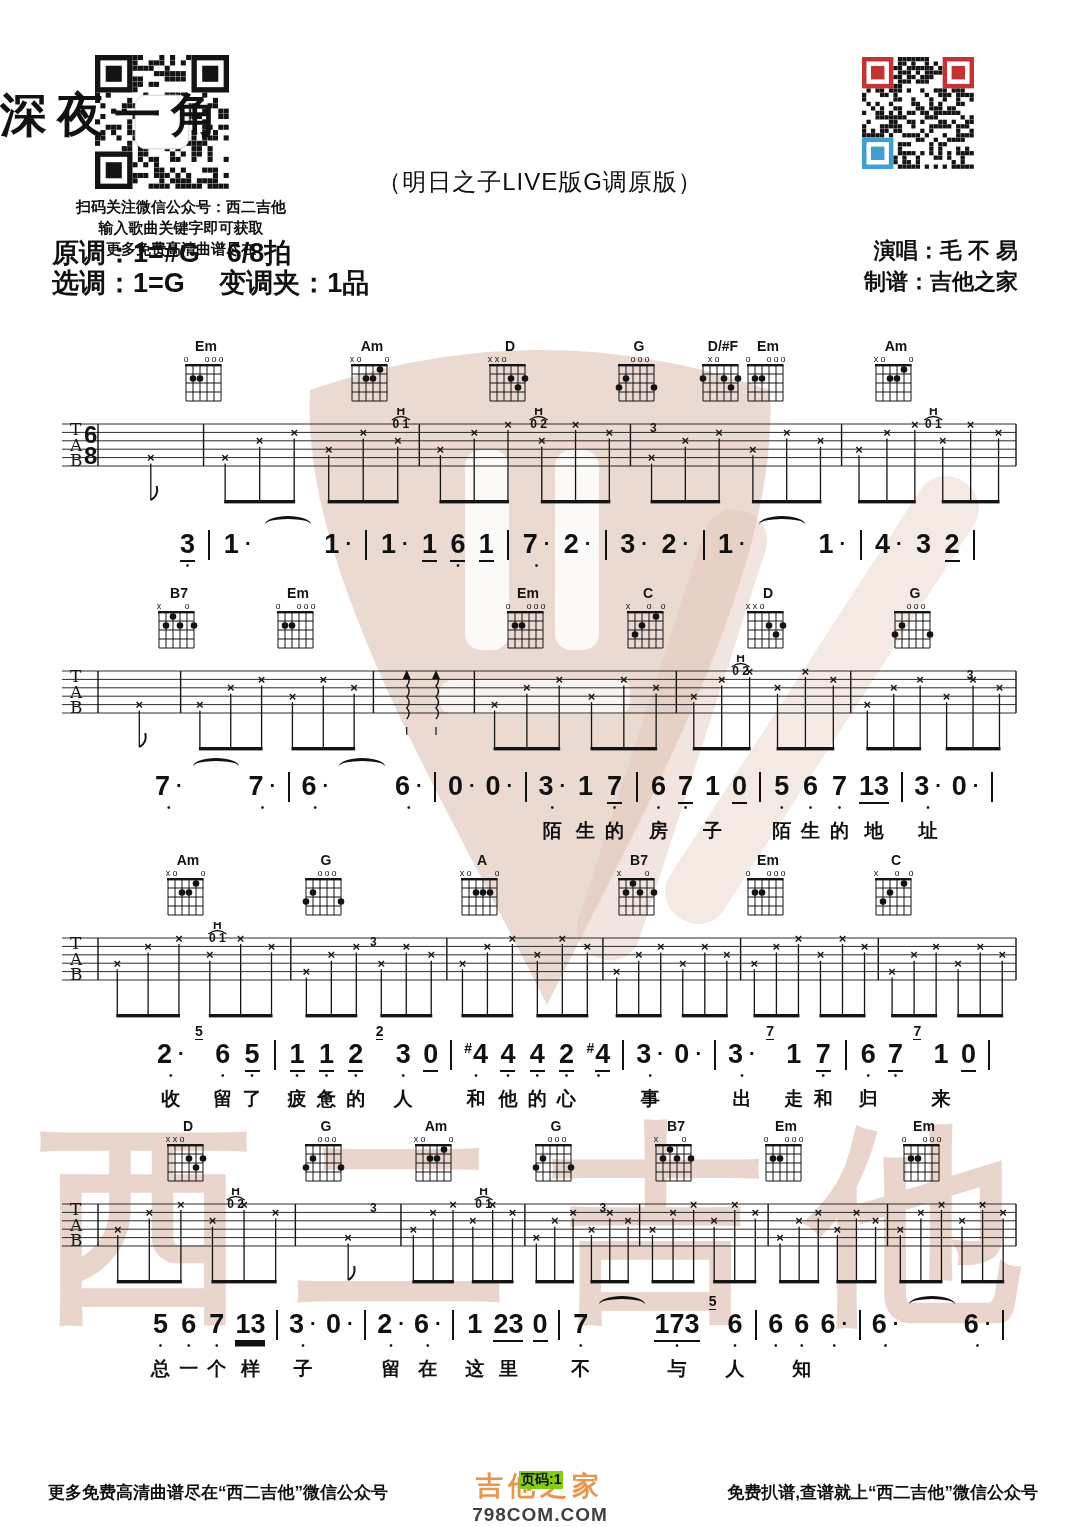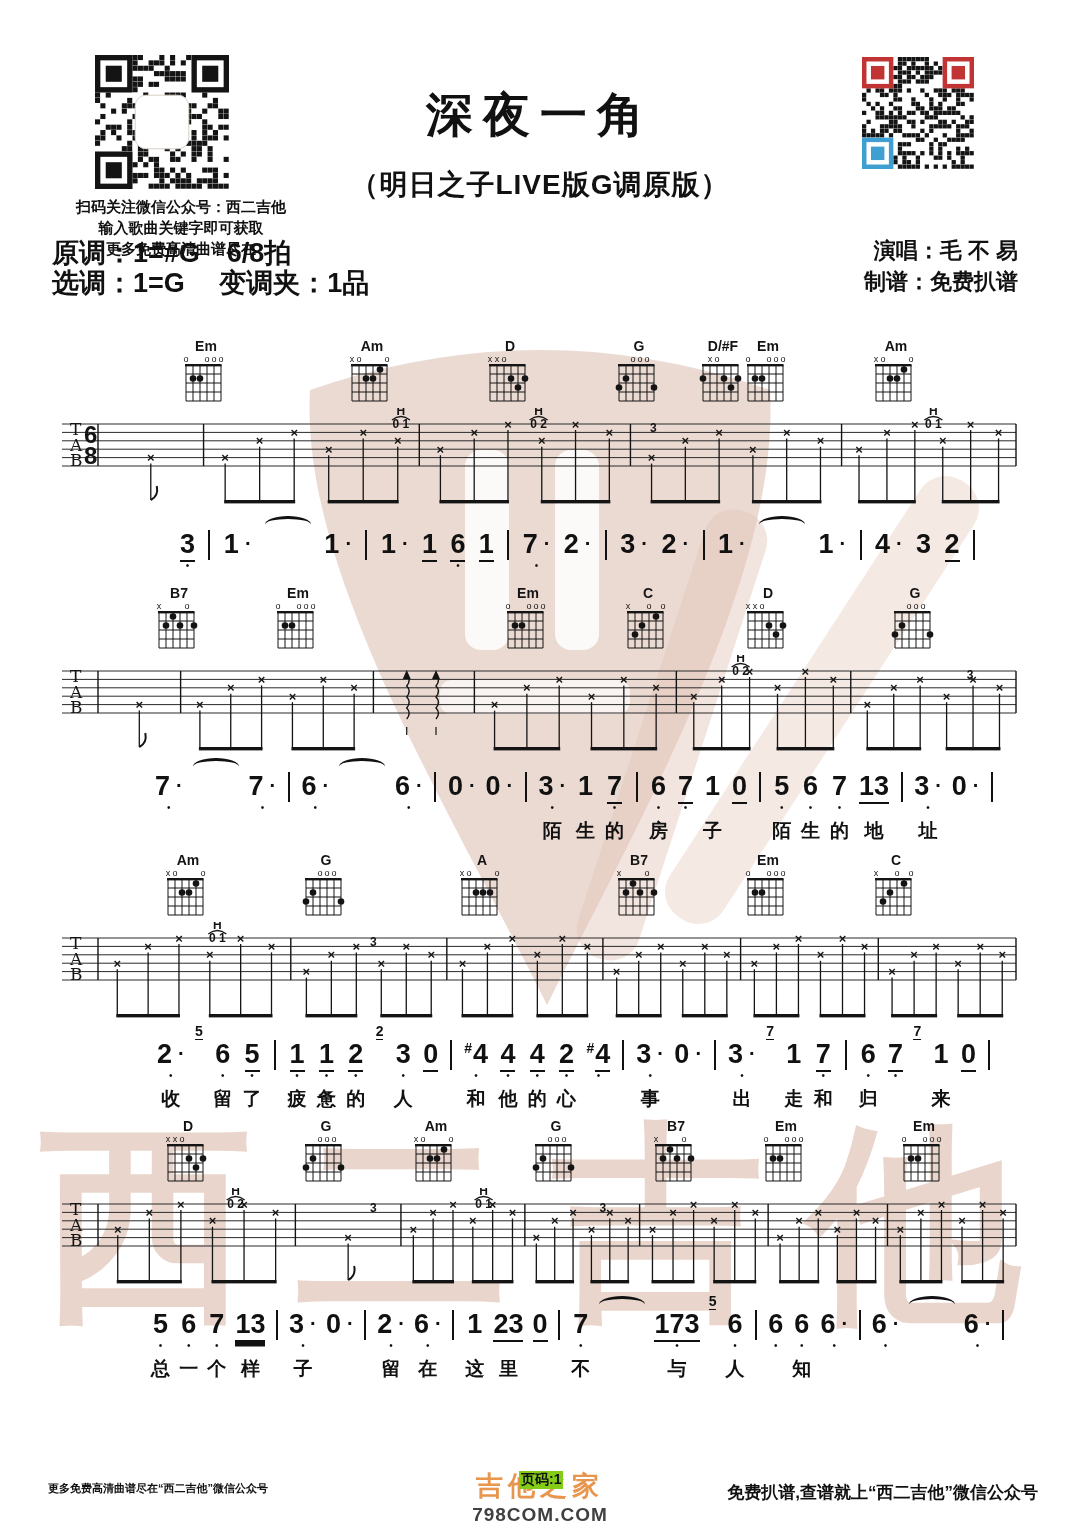--- a/index.html
+++ b/index.html
@@ -5,41 +5,41 @@
   html,body{margin:0;padding:0;background:#888;}
   #page{position:relative;width:1080px;height:1527px;background:#fff;margin:0 auto;overflow:hidden;
         font-family:"Liberation Sans","DejaVu Sans",sans-serif;color:#111;}
   .abs{position:absolute;}
   .wm{position:absolute;z-index:0;}
   .layer{position:absolute;inset:0;z-index:1;}
   .wmtext{position:absolute;top:1118px;left:40px;width:1010px;font-size:212px;line-height:212px;
           font-weight:bold;letter-spacing:44px;color:rgba(199,149,124,.40);white-space:nowrap;text-align:center;}
   .band{position:absolute;background:#e2c4b5;opacity:.45;border-radius:30px;}
   
-  .title{top:84px;left:0;width:100%;text-align:center;font-size:47px;font-weight:800;letter-spacing:10px;}
-  .subtitle{top:166px;left:0;width:100%;text-align:center;font-size:28px;font-weight:700;letter-spacing:1px;}
+  .title{top:84px;left:0;width:100%;font-size:47px;font-weight:800;letter-spacing:10px;}
+  .subtitle{top:166px;left:0;width:100%;text-align:center;font-size:24px;font-weight:400;letter-spacing:1px;}
   .qrcap{font-size:15px;font-weight:bold;line-height:21px;text-align:center;}
   .keyinfo{top:238px;left:52px;font-size:27px;font-weight:800;line-height:30px;}
   .credits{top:235px;left:760px;width:258px;text-align:right;font-size:22px;font-weight:800;line-height:31px;}
   
   .jline{position:absolute;left:95px;width:925px;display:flex;justify-content:space-between;align-items:flex-start;}
   .tk{display:inline-flex;flex-direction:column;align-items:center;}
   .hrow{height:15px;font-size:13px;line-height:13px;font-weight:bold;}
   .nrow{height:34px;font-size:27px;font-weight:bold;line-height:31px;display:flex;align-items:flex-start;}
   .lowrow{height:10px;font-size:10px;line-height:6px;}
   .lyr{height:26px;font-size:19px;font-weight:bold;line-height:26px;margin-top:3px;}
   .u1{border-bottom:2.5px solid #111;}
   .u2{border-bottom:2.5px solid #111;box-shadow:0 4.5px 0 #111;}
   .aug{font-size:20px;margin-left:6px;line-height:28px;}
   .sharp{font-size:14px;line-height:18px;margin-right:1px;}
   .bline{width:2px;height:30px;background:#111;margin-top:1px;}
   .arcline{width:46px;height:14px;border-top:3px solid #111;border-radius:100% 100% 0 0;margin-top:2px;}
   .gr{font-size:14px;line-height:14px;margin-top:1px;border-bottom:1.5px solid #111;font-weight:bold;}
   
-  .footL{top:1481px;left:48px;font-size:11px;font-weight:800;}
+  .footL{top:1481px;left:48px;font-size:17px;font-weight:800;}
   .footR{top:1481px;right:42px;font-size:17px;font-weight:800;margin-left:38px;}
   .footC{top:1468px;left:430px;width:220px;text-align:center;}
   .footC .t1{font-size:27px;font-weight:800;letter-spacing:5px;}
   .footC .t2{font-size:19px;font-weight:800;letter-spacing:1px;}
   .pageno{top:1471px;left:519px;font-size:14px;font-weight:800;background:#84cc16;padding:0 2px;}
 </style>
 </head>
 <body>
 
 <div id="page">
@@ -522,21 +522,21 @@
         <rect x="8.96" y="8.96" width="13.440000000000001" height="13.440000000000001" fill="#c23434"></rect>
         <rect x="80.64000000000001" y="0" width="31.360000000000003" height="31.360000000000003" fill="#c23434"></rect>
         <rect x="85.12" y="4.48" width="22.400000000000002" height="22.400000000000002" fill="#fff"></rect>
         <rect x="89.60000000000001" y="8.96" width="13.440000000000001" height="13.440000000000001" fill="#c23434"></rect>
         <rect x="0" y="80.64000000000001" width="31.360000000000003" height="31.360000000000003" fill="#3e9fd0"></rect>
         <rect x="4.48" y="85.12" width="22.400000000000002" height="22.400000000000002" fill="#fff"></rect>
         <rect x="8.96" y="89.60000000000001" width="13.440000000000001" height="13.440000000000001" fill="#3e9fd0"></rect>
       </svg>
     <div class="abs credits">
       <div>演唱：毛 不 易</div>
-      <div>制谱：免费扒谱</div>
+      <div>制谱：吉他之家</div>
     </div>
 
     <div id="score">
         <div class="abs" style="left: 177.4px; top: 338px;"><svg width="58" height="74" viewBox="0 0 58 74">
             <text x="29" y="13" text-anchor="middle" font-size="14" font-weight="bold" fill="#141414">Em</text>
             <text x="9" y="24" text-anchor="middle" font-size="9" fill="#141414">o</text>
             <text x="30" y="24" text-anchor="middle" font-size="9" fill="#141414">o</text>
             <text x="37" y="24" text-anchor="middle" font-size="9" fill="#141414">o</text>
             <text x="44" y="24" text-anchor="middle" font-size="9" fill="#141414">o</text>
             <rect x="8" y="26" width="36.5" height="2.4" fill="#141414"></rect>

